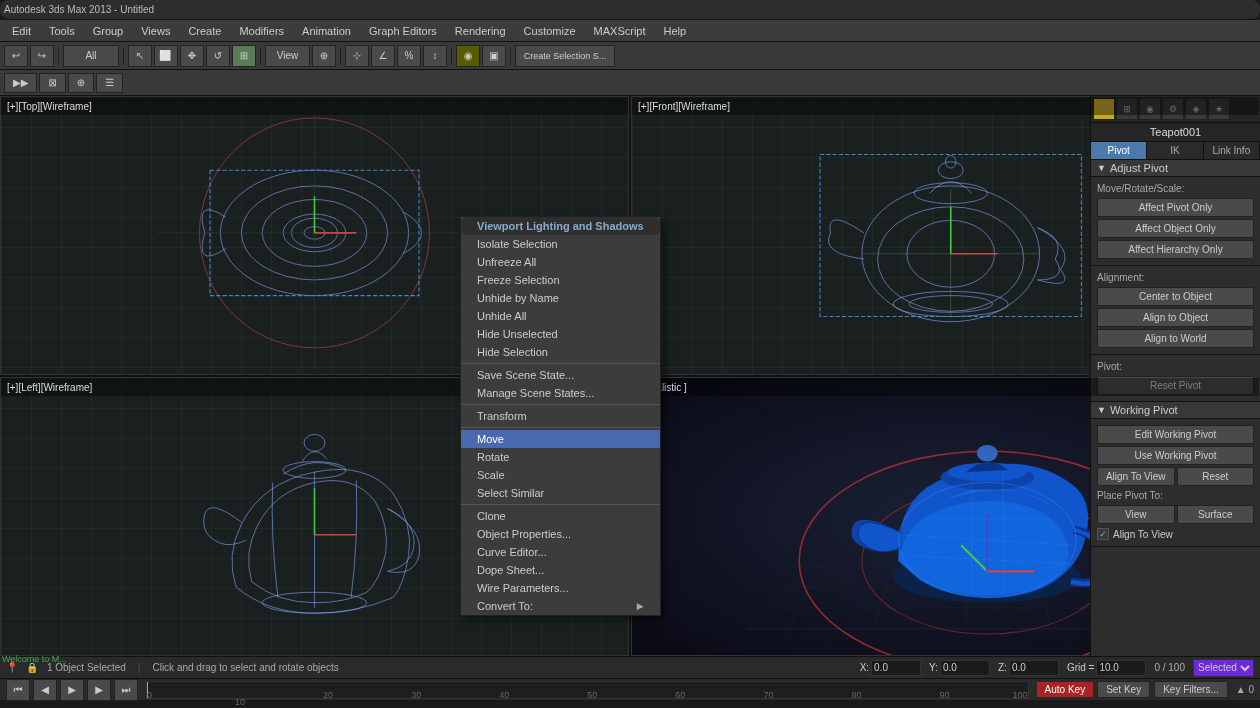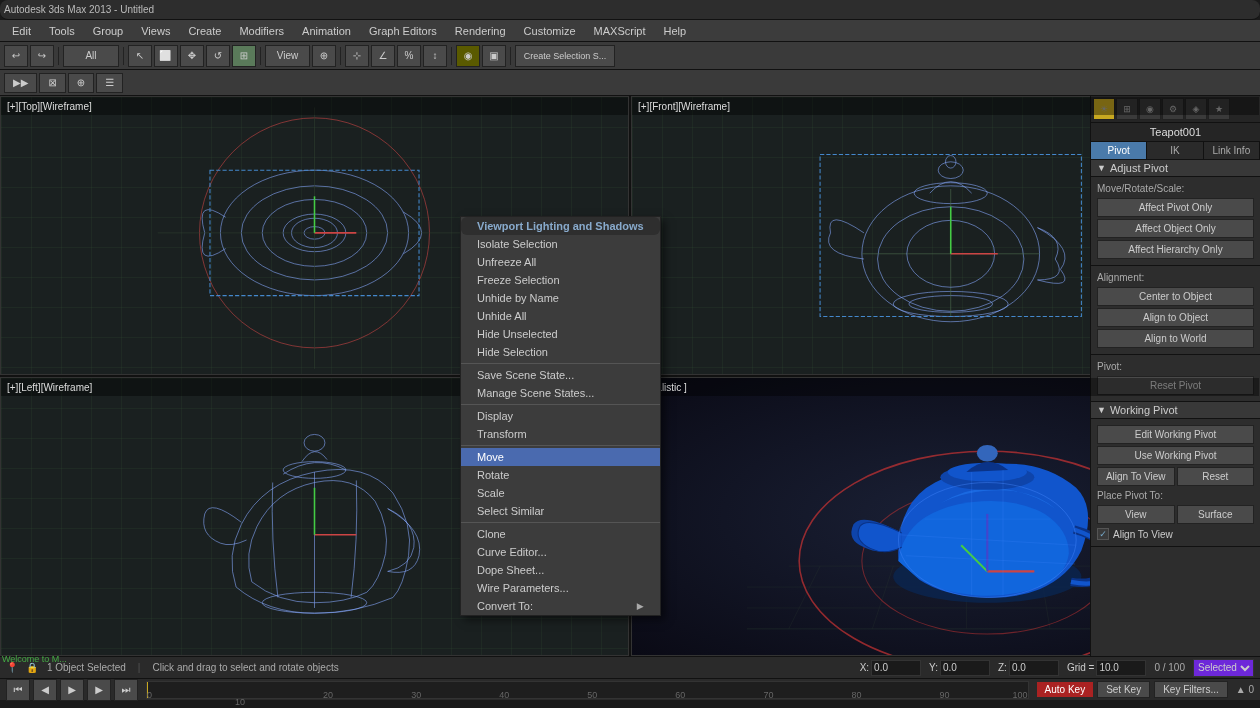--- a/index.html
+++ b/index.html
@@ -618,29 +618,29 @@
     <div class="ctx-item">Unfreeze All</div>
     <div class="ctx-item">Freeze Selection</div>
     <div class="ctx-item">Unhide by Name</div>
     <div class="ctx-item">Unhide All</div>
     <div class="ctx-item">Hide Unselected</div>
     <div class="ctx-item">Hide Selection</div>
     <div class="ctx-separator"></div>
     <div class="ctx-item">Save Scene State...</div>
     <div class="ctx-item">Manage Scene States...</div>
     <div class="ctx-separator"></div>
-    <div class="ctx-item">Display</div>
     <div class="ctx-item">Transform</div>
     <div class="ctx-separator"></div>
     <div class="ctx-item highlighted">Move</div>
     <div class="ctx-item">Rotate</div>
     <div class="ctx-item">Scale</div>
     <div class="ctx-item">Select Similar</div>
     <div class="ctx-separator"></div>
     <div class="ctx-item">Clone</div>
+    <div class="ctx-item">Object Properties...</div>
     <div class="ctx-item">Curve Editor...</div>
     <div class="ctx-item">Dope Sheet...</div>
     <div class="ctx-item">Wire Parameters...</div>
     <div class="ctx-item">
       <span>Convert To:</span>
       <span class="ctx-arrow">▶</span>
     </div>
   </div>
 
   <div id="right-panel" style="position:absolute; right:0; top:0; bottom:0; width:170px; overflow-y:auto;">

